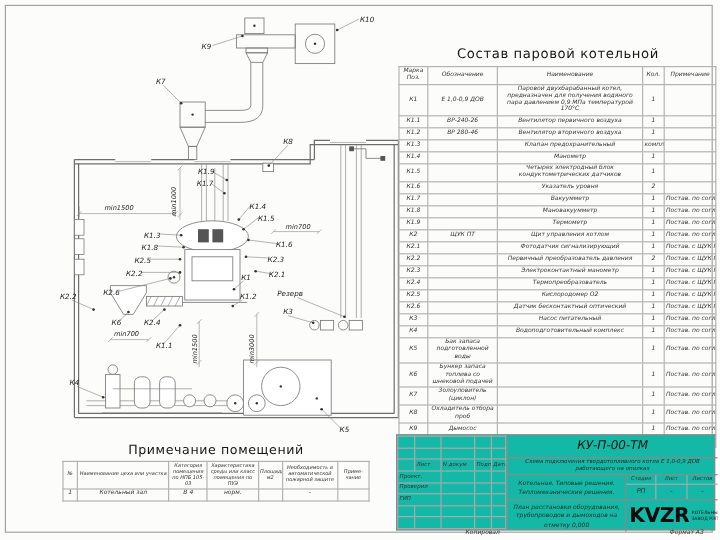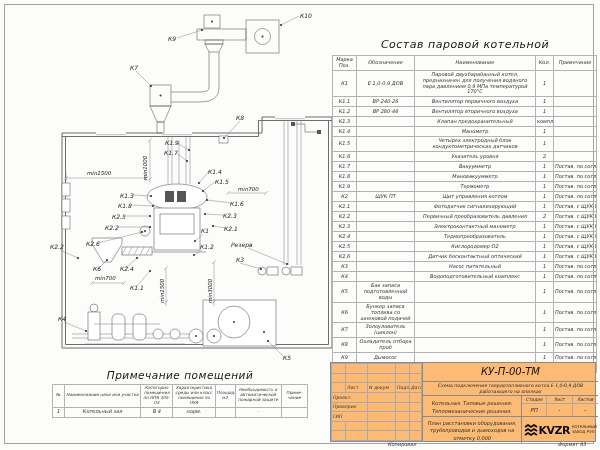--- a/index.html
+++ b/index.html
@@ -1,36 +1,36 @@
 <!DOCTYPE html>
 <html><head>
 <meta charset="utf-8">
 <style>
   html,body{margin:0;padding:0}
   body{width:600px;height:450px;background:#fcfcfb;position:relative;overflow:hidden;
        font-family:"DejaVu Sans",sans-serif;color:#2b2b2b}
   .frame{position:absolute;left:4px;top:4px;width:590px;height:440px;border:1px solid #a3a3a3;box-sizing:border-box}
-  .sec-title{position:absolute;font-style:italic;color:#161616;text-align:center;letter-spacing:.5px}
+  .sec-title{position:absolute;color:#161616;text-align:center;letter-spacing:.5px}
   #equip-title{left:350px;top:38px;width:230px;font-size:11px}
   #room-title{left:58px;top:369px;width:244px;font-size:10.5px}
   #plan-svg{position:absolute;left:0;top:0}
   .call-lbl{font:italic 6px "DejaVu Sans",sans-serif;fill:#1c1c1c}
   .dim-lbl{font:italic 5.5px "DejaVu Sans",sans-serif;fill:#1c1c1c}
   table{border-collapse:collapse;table-layout:fixed}
   .dtable{width:100%}
   .dtable td,.dtable th{border:1px solid #b3b3b3;font-weight:normal;font-style:italic;
        font-size:5px;line-height:1.18;padding:1px 1px;text-align:center;vertical-align:middle;
        color:#333;overflow:hidden;height:7px}
   #equip-wrap{position:absolute;left:332px;top:55px;width:264px}
   #room-wrap{position:absolute;left:52px;top:384px;width:256px}
   #room-wrap th{font-size:4.2px}
   .note-cell{white-space:nowrap}
   
   #tb{position:absolute;left:330px;top:362px;width:266px;height:80px;display:flex;
-      border:1px solid #8a8a8a;box-sizing:border-box;background:#fdba74}
+      border:1px solid #8a8a8a;box-sizing:border-box;background:#14b8a6}
   #tb-left table{width:90px;height:78px}
   #tb-left td{border:1px solid #aaa;font-size:4.6px;font-style:italic;padding:0 1px;height:8px;
       text-align:left;color:#333;overflow:hidden;white-space:nowrap}
   #tb-right{width:176px;display:flex;flex-direction:column;border-left:1px solid #8a8a8a;box-sizing:border-box}
   #tb-code{height:18px;line-height:18px;text-align:center;font-style:italic;font-size:10px;
       border-bottom:1px solid #8a8a8a;color:#111}
   #tb-sub{height:14px;text-align:center;font-style:italic;font-size:4.6px;line-height:1.35;
       border-bottom:1px solid #8a8a8a;padding-top:1px;box-sizing:border-box}
   .tb-row{display:flex;border-bottom:1px solid #8a8a8a}
   .tb-row:last-child{border-bottom:none}
@@ -39,21 +39,21 @@
   #tb-stage{width:76px;height:20px;display:flex;flex-direction:column}
   .stage-hdr,.stage-val{display:flex}
   .stage-hdr div{width:25.3px;height:8px;font-size:4.4px;font-style:italic;text-align:center;
       border-right:1px solid #aaa;border-bottom:1px solid #aaa;box-sizing:border-box;line-height:8px}
   .stage-val div{width:25.3px;height:12px;font-size:5.5px;font-style:italic;text-align:center;
       border-right:1px solid #aaa;box-sizing:border-box;line-height:12px}
   .stage-hdr div:last-child,.stage-val div:last-child{border-right:none}
   #tb-dwg{width:100px;font-size:5px;font-style:italic;text-align:center;padding-top:3px;
       border-right:1px solid #8a8a8a;box-sizing:border-box;height:26px;line-height:1.45}
   #tb-logo{width:76px;height:26px;display:flex;align-items:center;padding-left:2px;box-sizing:border-box;overflow:hidden}
-  #kvzr-text{font-weight:bold;font-size:11px;letter-spacing:-.5px;color:#0d0d0d;font-style:normal}
+  #kvzr-text{font-weight:bold;font-size:17px;letter-spacing:-.5px;color:#0d0d0d;font-style:normal}
   #kvzr-sub{font-size:3.8px;line-height:1.3;margin-left:2px;color:#222;white-space:nowrap}
   .footer-txt{position:absolute;font-size:5px;font-style:italic;color:#333}
   #footer-copy{left:388px;top:441px}
   #footer-fmt{left:558px;top:441px}
 </style>
 </head>
 <body>
 
 <div class="frame"></div>
 

